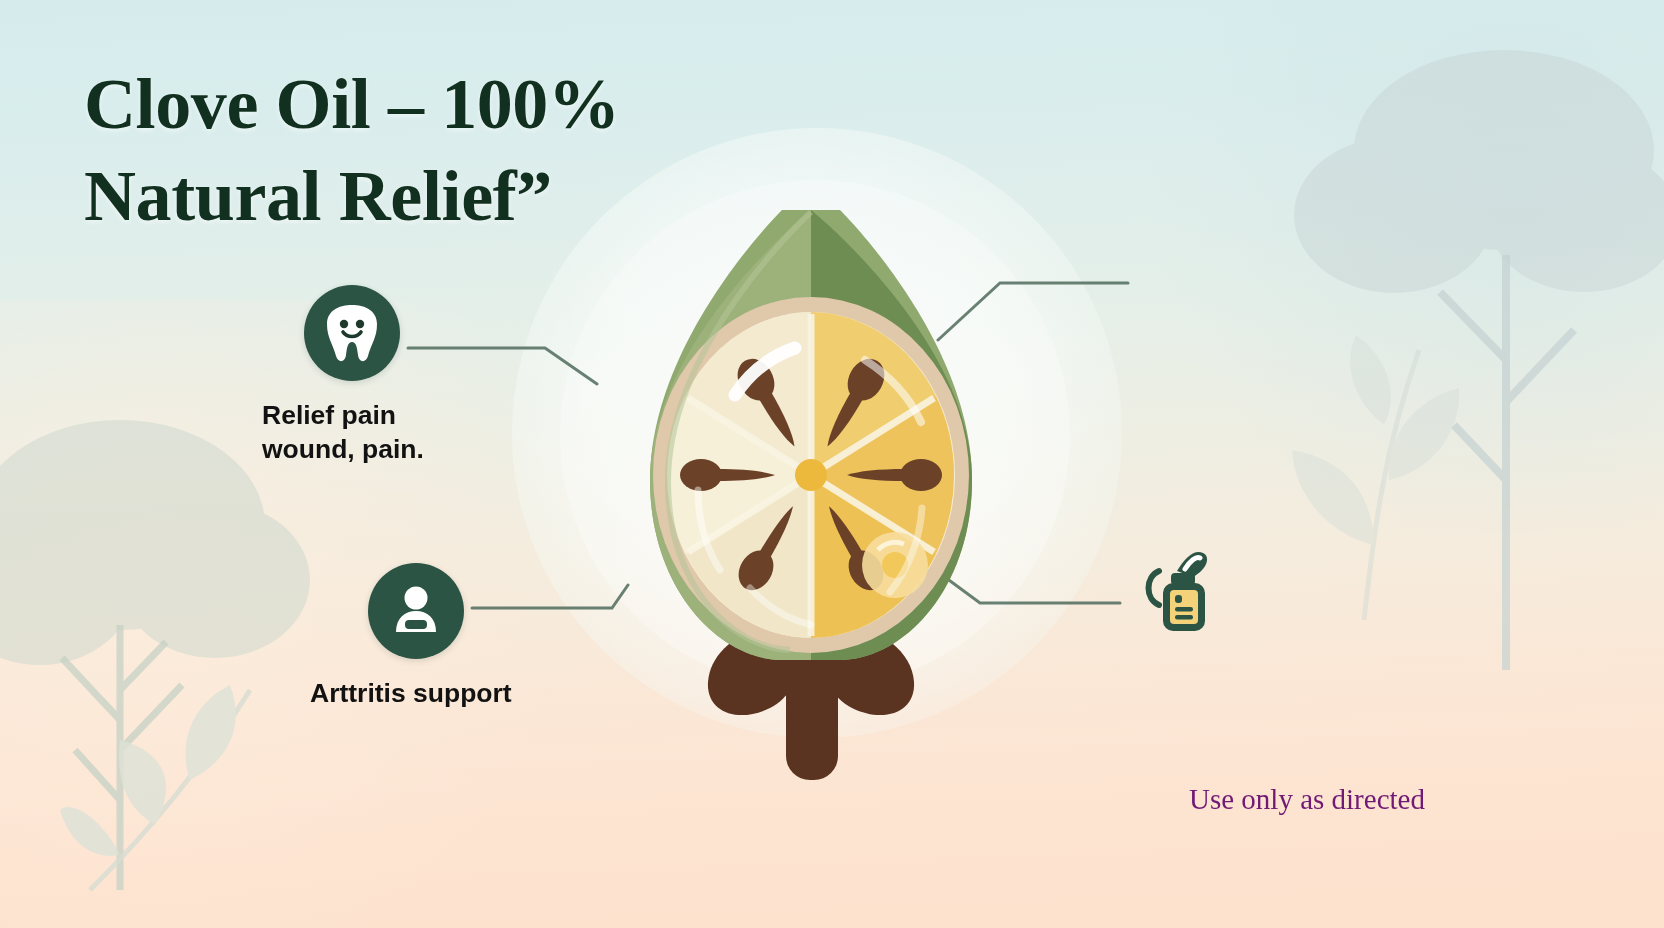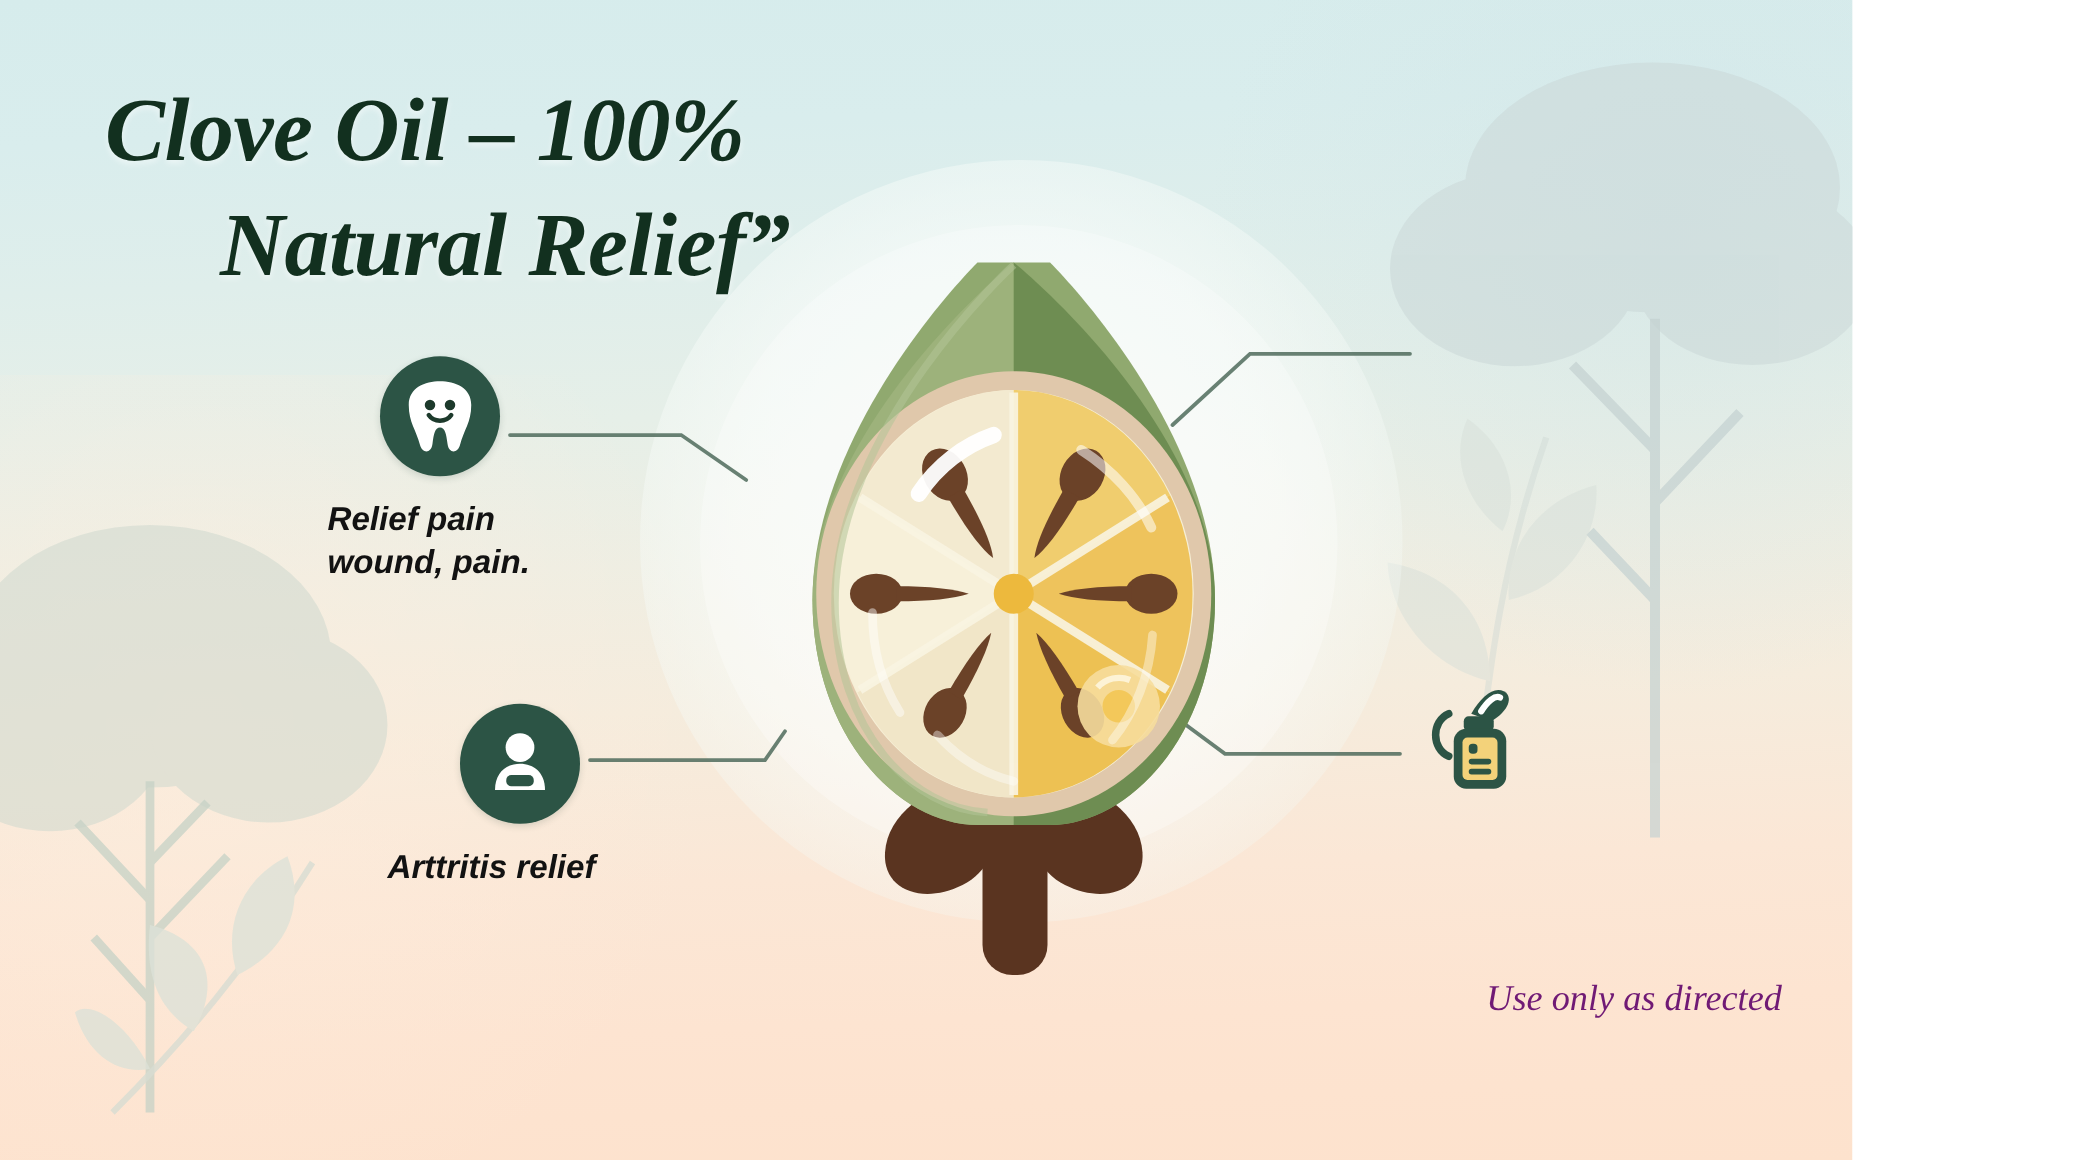--- a/index.html
+++ b/index.html
@@ -2,25 +2,24 @@
 <html><head>
 <meta charset="utf-8">
 <style>
   html, body {
     margin: 0;
     padding: 0;
     background: #ffffff;
   }
   #stage {
     position: relative;
-    width: 1482px;
+    width: 1664px;
     height: 928px;
     overflow: hidden;
     font-family: "Liberation Sans", sans-serif;
-    font-style: italic;
   }
 
   
   .bg {
     position: absolute;
     inset: 0;
     background: linear-gradient(178deg,
         #d6ecec 0%,
         #d9eded 12%,
         #dfeeeb 24%,
@@ -78,21 +77,21 @@
     top: 58px;
     width: 640px;
     font-family: "Liberation Serif", "DejaVu Serif", serif;
     font-weight: bold;
     font-size: 72px;
     line-height: 1.28;
     color: #12301f;
     letter-spacing: -0.4px;
     text-shadow: 0 2px 5px rgba(255,255,255,0.55);
   }
-  .title .l2 { display: block; text-align: center; }
+  .title .l2 { display: block; }
 
   
   .callout { position: absolute; }
   .badge {
     width: 96px; height: 96px;
     border-radius: 50%;
     background: #2c5445;
     display: flex;
     align-items: center;
     justify-content: center;
@@ -339,21 +338,21 @@
 
   <div class="callout" id="callout-antiinflam">
     <div class="badge">
       <svg width="58" height="58" viewBox="0 0 58 58">
         <circle cx="29" cy="16" r="11.5" fill="#ffffff"></circle>
         <path d="M9 50 C 9 36, 18 29, 29 29 C 40 29, 49 36, 49 50 Z" fill="#ffffff"></path>
         <rect x="18" y="38" width="22" height="9" rx="4" fill="#2c5445"></rect>
       </svg>
     </div>
     <div class="callout-label">
-      <span class="ln">Arttritis relief</span>
+      <span class="ln">Arttritis support</span>
     </div>
   </div>
 
   <div class="callout" id="callout-aroma">
     <div class="badge plain">
       <svg width="94" height="96" viewBox="0 0 94 96">
 
         <path d="M30 28 C 16 34, 16 56, 30 62" stroke="#2c5445" stroke-width="6" fill="none" stroke-linecap="round"></path>
 
         <path d="M48 28 C 56 14, 66 6, 74 10 C 82 14, 78 26, 64 34 Z" fill="#2c5445"></path>

